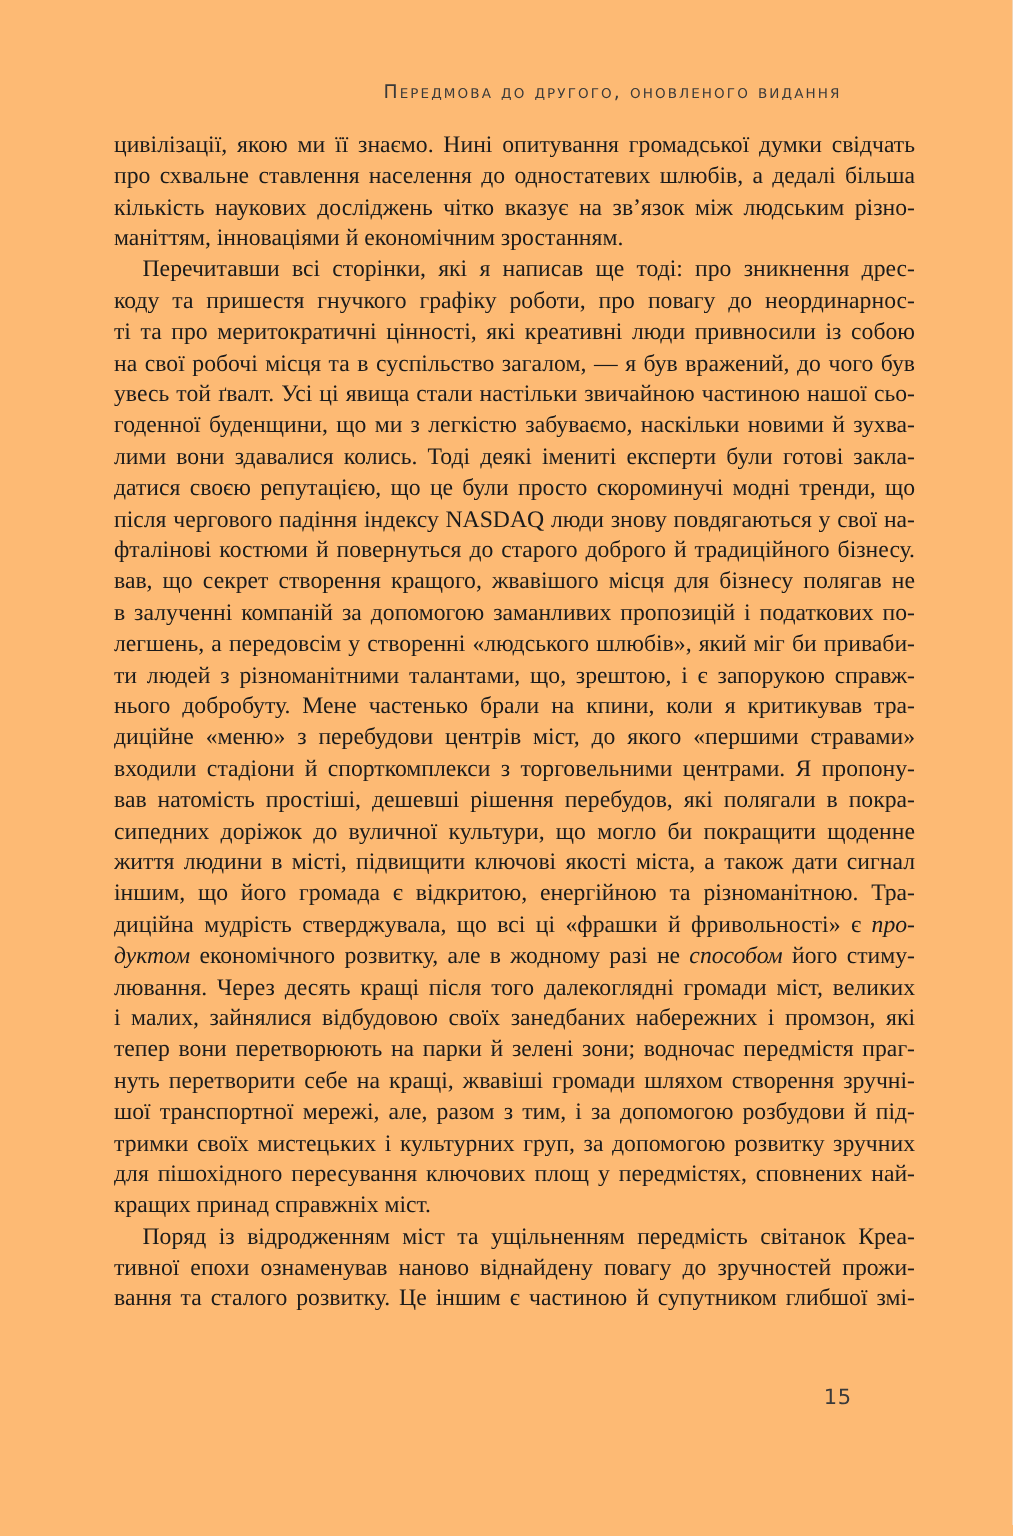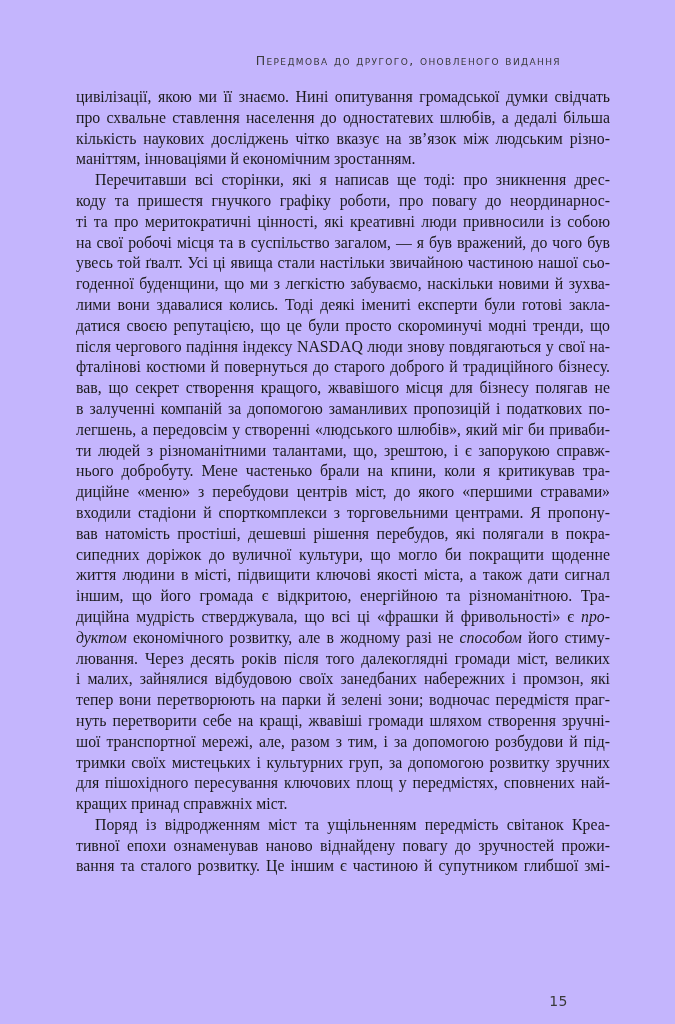--- a/index.html
+++ b/index.html
@@ -5,21 +5,21 @@
   html, body {
     margin: 0;
     padding: 0;
     background: #e8e8e8;
   }
   .page {
     position: relative;
     width: 675px;
     height: 1024px;
     margin: 0 auto;
-    background: #c4b5fd;
+    background: #fdba74;
     overflow: hidden;
   }
   .running-head {
     position: absolute;
     top: 53px;
     right: 114px;
     font-family: "DejaVu Sans", "Liberation Sans", sans-serif;
     font-variant: small-caps;
     font-size: 12.5px;
     letter-spacing: 1.4px;
@@ -51,21 +51,21 @@
   .line.short-last {
     text-align-last: left;
   }
   .line.indent {
     text-indent: 19px;
   }
   .line i {
   }
   .folio {
     position: absolute;
-    top: 993px;
+    top: 924px;
     right: 107px;
     font-family: "DejaVu Sans", "Liberation Sans", sans-serif;
     font-size: 14px;
     letter-spacing: 0.5px;
     color: #3a3a3a;
   }
 </style>
 </head>
 <body>
 
@@ -98,21 +98,21 @@
         <div class="line">ти людей з різноманітними талантами, що, зрештою, і є запорукою справж-</div>
         <div class="line">нього добробуту. Мене частенько брали на кпини, коли я критикував тра-</div>
         <div class="line">диційне «меню» з перебудови центрів міст, до якого «першими стравами»</div>
         <div class="line">входили стадіони й спорткомплекси з торговельними центрами. Я пропону-</div>
         <div class="line">вав натомість простіші, дешевші рішення перебудов, які полягали в покра-</div>
         <div class="line">сипедних доріжок до вуличної культури, що могло би покращити щоденне</div>
         <div class="line">життя людини в місті, підвищити ключові якості міста, а також дати сигнал</div>
         <div class="line">іншим, що його громада є відкритою, енергійною та різноманітною. Тра-</div>
         <div class="line">диційна мудрість стверджувала, що всі ці «фрашки й фривольності» є <i>про-</i></div>
         <div class="line"><i>дуктом</i> економічного розвитку, але в жодному разі не <i>способом</i> його стиму-</div>
-        <div class="line">лювання. Через десять років після того далекоглядні громади міст, великих</div>
+        <div class="line">лювання. Через десять кращі після того далекоглядні громади міст, великих</div>
         <div class="line">і малих, зайнялися відбудовою своїх занедбаних набережних і промзон, які</div>
         <div class="line">тепер вони перетворюють на парки й зелені зони; водночас передмістя праг-</div>
         <div class="line">нуть перетворити себе на кращі, жвавіші громади шляхом створення зручні-</div>
         <div class="line">шої транспортної мережі, але, разом з тим, і за допомогою розбудови й під-</div>
         <div class="line">тримки своїх мистецьких і культурних груп, за допомогою розвитку зручних</div>
         <div class="line">для пішохідного пересування ключових площ у передмістях, сповнених най-</div>
         <div class="line short-last">кращих принад справжніх міст.</div>
       </div>
       <div class="para">
         <div class="line indent">Поряд із відродженням міст та ущільненням передмість світанок Креа-</div>

